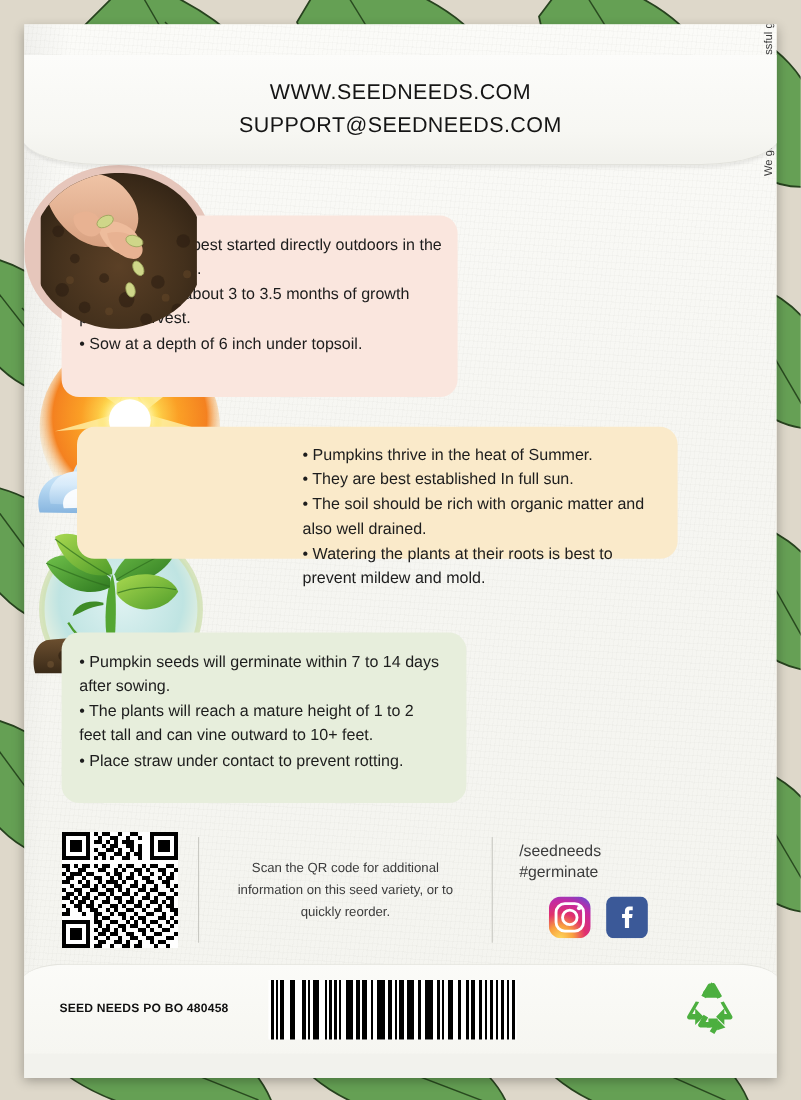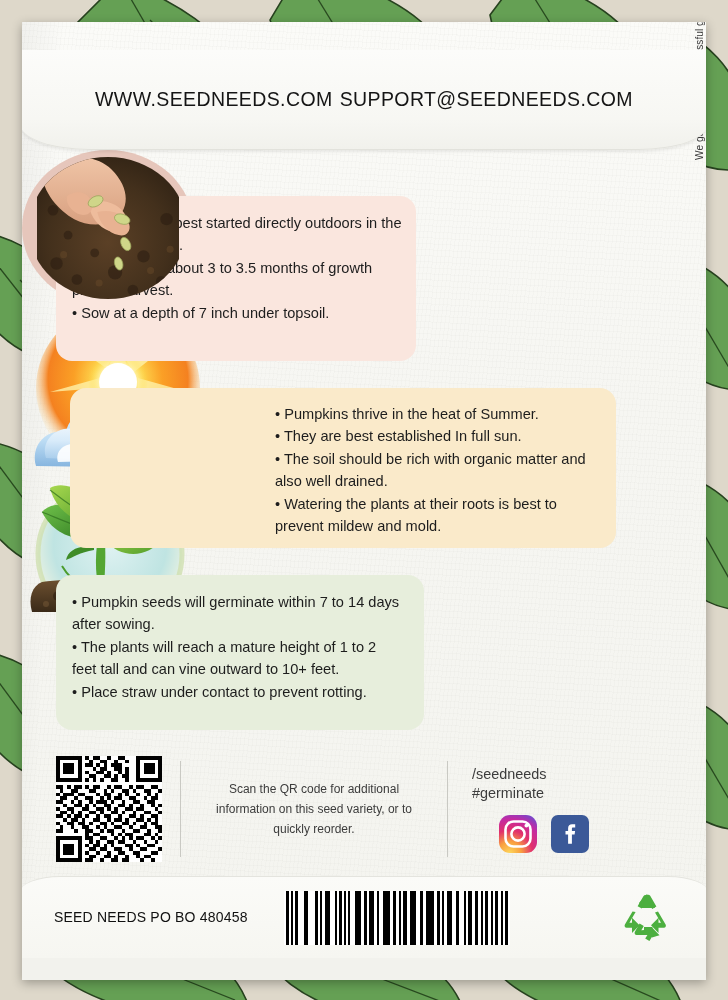--- a/index.html
+++ b/index.html
@@ -49,21 +49,21 @@
     left: -2px;
     top: 28px;
     width: 688px;
     height: 100px;
     background: linear-gradient(180deg,#fcfcfa 0%,#f7f7f3 70%,#f1f1ec 100%);
     border-bottom: 1px solid #e2e2dc;
     border-radius: 0 0 70px 70px / 0 0 26px 26px;
     box-shadow: 0 2px 3px rgba(0,0,0,.07);
     z-index: 4;
     display: flex;
-    flex-direction: row;
+    flex-direction: column;
     align-items: center;
     justify-content: center;
     gap: 7px;
   }
   .flap-line {
     font-size: 19.5px;
     letter-spacing: .4px;
     color: #151515;
     font-weight: 400;
     white-space: nowrap;
@@ -111,21 +111,21 @@
   .bullets p { margin: 0; }
 
   .block-sow {
     left: 34px; top: 46px;
     width: 360px; height: 165px;
     background: #fae6de;
     padding: 16px 14px 0 16px;
   }
   .block-sun {
     left: 48px; top: 238px;
-    width: 546px; height: 160px;
+    width: 546px; height: 120px;
     background: #faeaca;
     padding: 8px;
   }
   .block-sun .bullets {
     position: absolute;
     left: 205px; top: 15px; right: 14px;
   }
   .block-grow {
     left: 34px; top: 425px;
     width: 368px; height: 155px;
@@ -209,23 +209,23 @@
     height: 82px;
     background: linear-gradient(180deg,#fbfbf8 0%,#f6f6f1 100%);
     border-top: 1px solid #e4e4de;
     border-radius: 40px 40px 0 0 / 16px 16px 0 0;
     z-index: 4;
     display: flex;
     align-items: center;
     padding: 0 34px;
   }
   .addr {
-    font-size: 14px;
+    font-size: 11px;
     line-height: 21px;
-    font-weight: 400;
+    font-weight: 700;
     letter-spacing: .2px;
     color: #111;
     white-space: nowrap;
   }
   .barcode {
     margin-left: 36px;
     height: 54px;
     width: 226px;
     display: flex;
     align-items: stretch;
@@ -297,21 +297,21 @@
   <div class="content">
 
     <div class="guarantee">
       <div class="guarantee-inner">We guarantee the successful growth of all Seed Needs products. If for whatever reason you are not 100% satisfied with your seed purchase, please contact us within our 180 day guarantee. We are more than happy to remedy any situation.</div>
     </div>
 
     <div class="block block-sow">
       <div class="bullets">
         <p>• Pumpkins are best started directly outdoors in the Summer months.</p>
         <p>• They require about 3 to 3.5 months of growth prior to harvest.</p>
-        <p>• Sow at a depth of 7 inch under topsoil.</p>
+        <p>• Sow at a depth of 6 inch under topsoil.</p>
       </div>
     </div>
 
     <div class="img-seedhand">
       <div class="inner">
         <svg viewBox="0 0 160 160" width="100%" height="100%">
           <defs>
             <radialGradient id="soilg" cx="50%" cy="60%" r="70%">
               <stop offset="0%" stop-color="#5b4026"></stop>
               <stop offset="60%" stop-color="#43301c"></stop>

